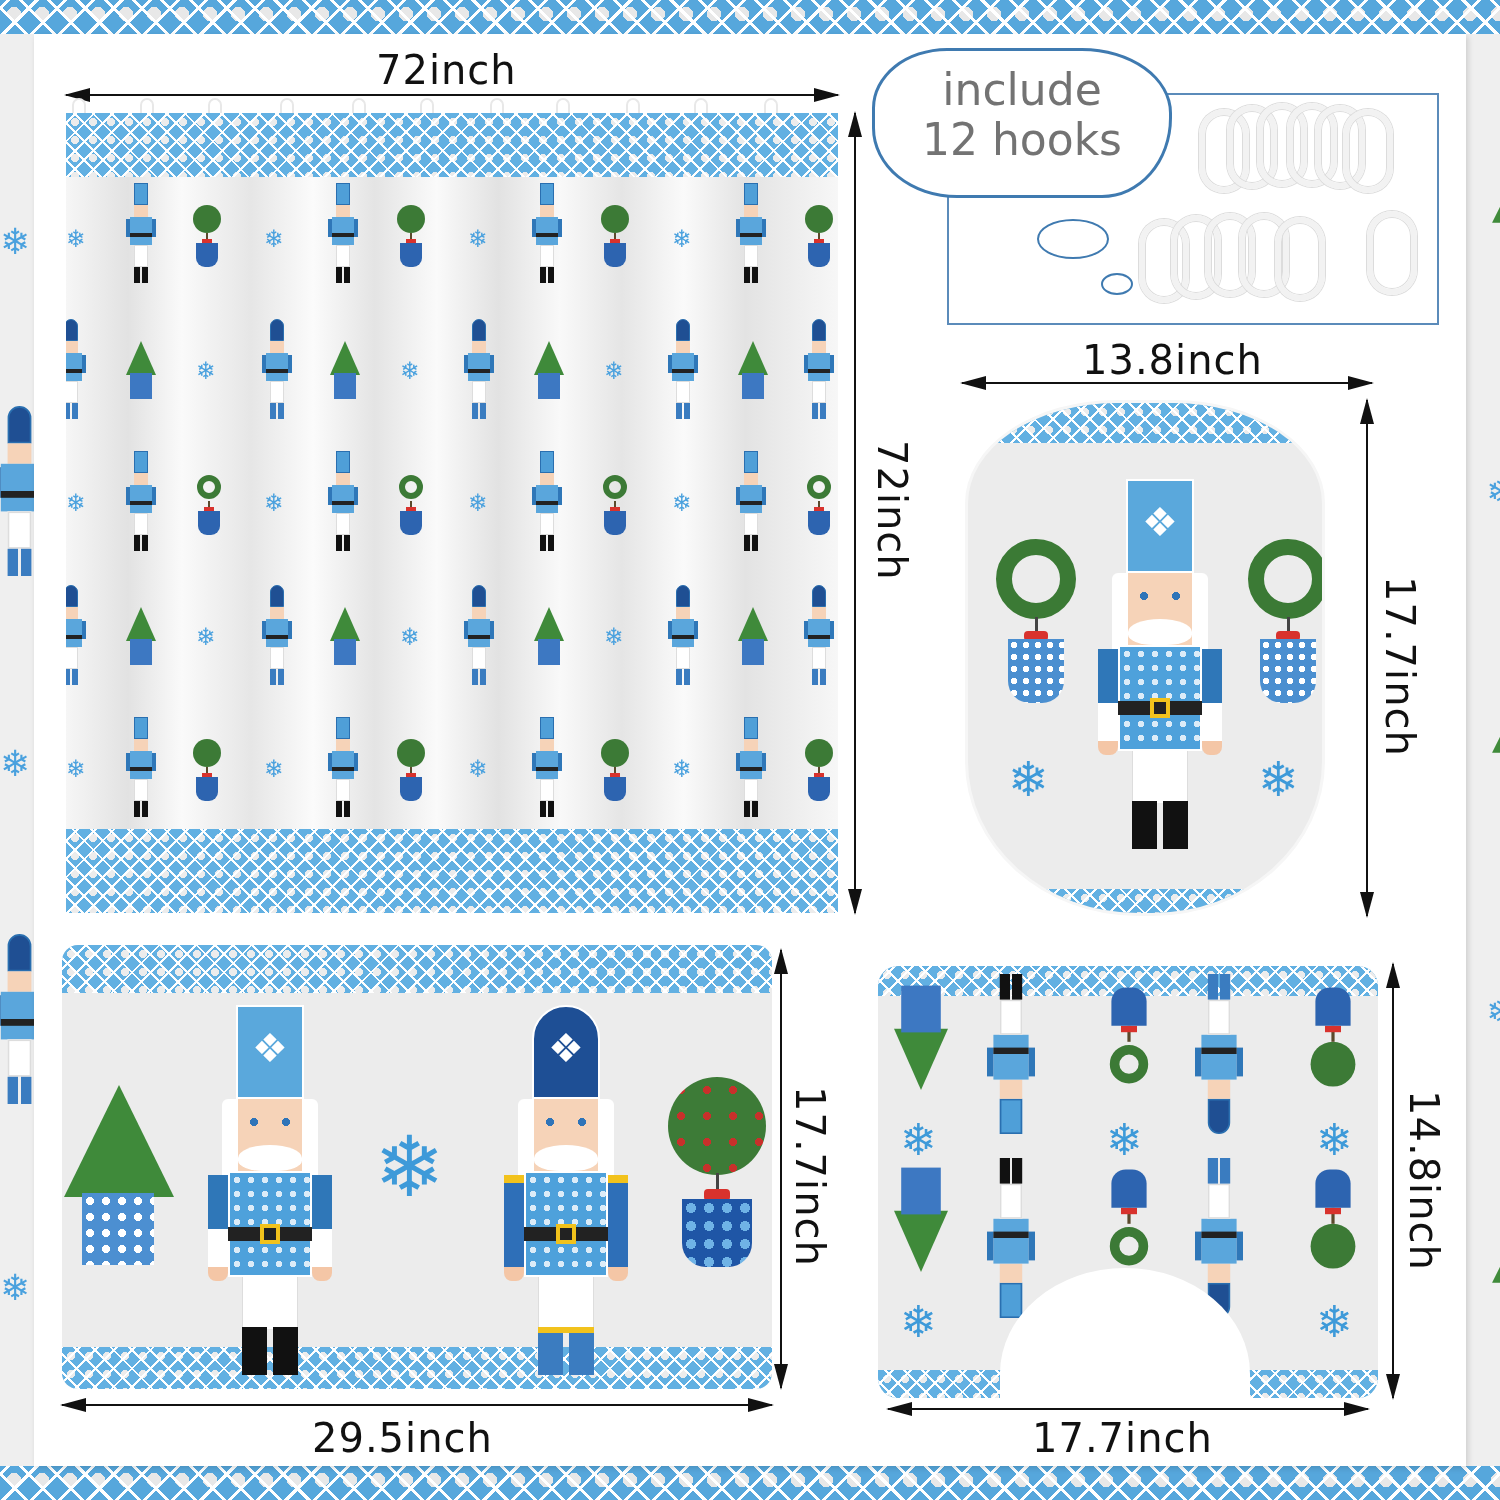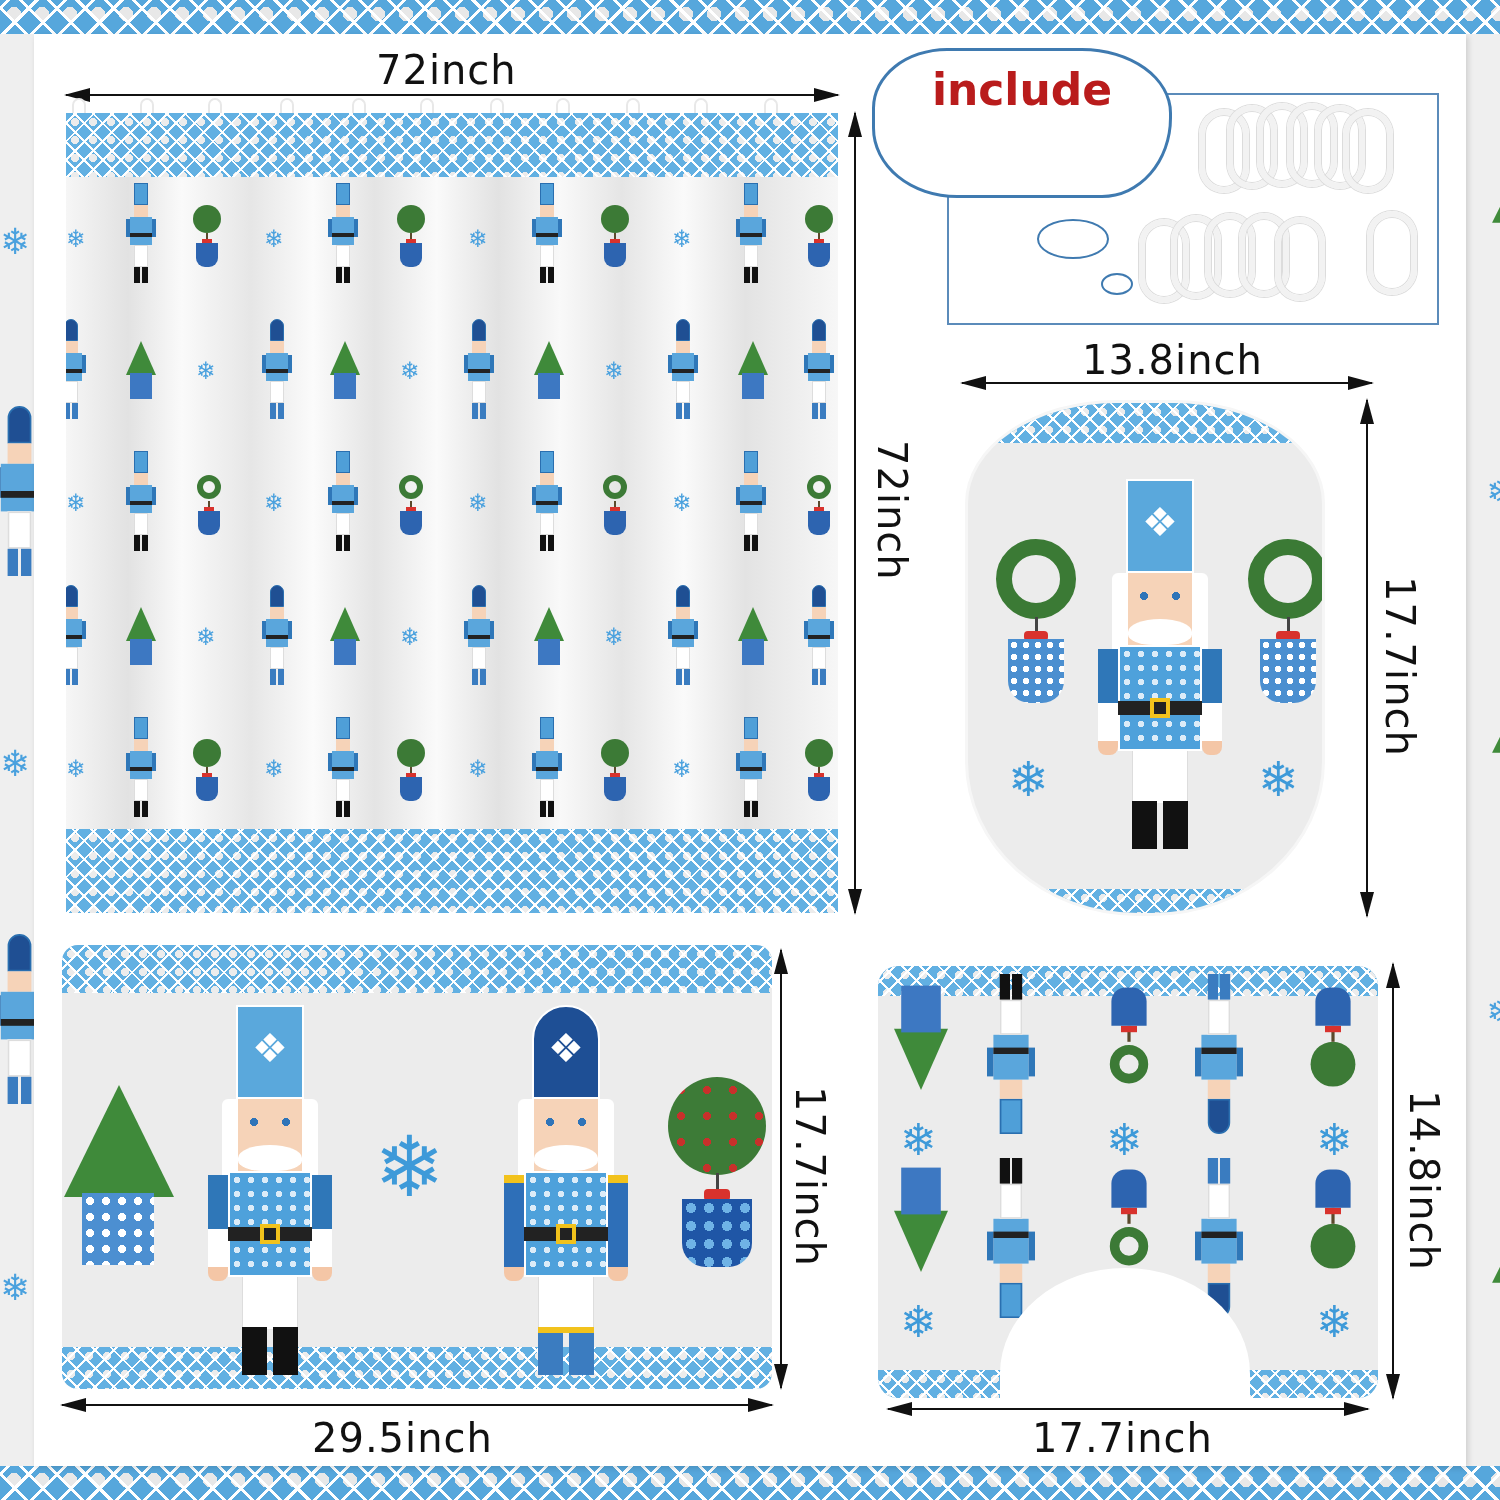--- a/index.html
+++ b/index.html
@@ -67,21 +67,21 @@
   .topiary .pot { position: absolute; left: 4px; top: 38px; width: 22px; height: 24px; background: #2d64b0; border-radius: 0 0 9px 9px; }
 
   .tree { position: absolute; width: 34px; height: 60px; }
   .tree .t { position: absolute; left: 2px; top: 0; width: 0; height: 0; border-left: 15px solid transparent; border-right: 15px solid transparent; border-bottom: 34px solid #3f8a3a; }
   .tree .pot { position: absolute; left: 6px; top: 32px; width: 22px; height: 26px; background: #3d78c2; }
 
   .flake { position: absolute; color: #4aa1de; font-size: 24px; line-height: 1; }
 
   
   #cloud { position: absolute; left: 872px; top: 48px; width: 300px; height: 150px; background: #fff; border: 3px solid #3f7ab0; border-radius: 75px 90px 70px 85px / 60px 65px 80px 70px; }
-  #cloud-text { position: absolute; left: 0; top: 14px; width: 100%; text-align: center; font-size: 44px; line-height: 50px; color: #b91c1c; font-weight: bold; }
+  #cloud-text { position: absolute; left: 0; top: 14px; width: 100%; text-align: center; font-size: 44px; line-height: 50px; color: #737373; }
   #hooks-box { position: absolute; left: 947px; top: 93px; width: 492px; height: 232px; border: 2px solid #5b8bba; background: #fff; }
   .puff { position: absolute; border: 2px solid #3f7ab0; background: #fff; border-radius: 50%; }
   .ring-hook { position: absolute; width: 50px; height: 84px; border: 6px solid #f2f2f2; border-radius: 26px; box-shadow: 0 0 0 1px #dcdcdc inset, 0 0 0 1px #dcdcdc; }
 
   
   #lid { position: absolute; left: 965px; top: 400px; width: 360px; height: 516px; background: #ececec; border-radius: 42% 42% 48% 48% / 20% 20% 30% 30%; overflow: hidden; border: 3px solid #f6f6f6; }
   #lid-top-band { position: absolute; left: 0; top: 0; width: 100%; height: 40px; }
   #lid-bottom-band { position: absolute; left: 0; top: 486px; width: 100%; height: 30px; }
 
   
@@ -538,20 +538,21 @@
   <div class="ring-hook" style="left:256px;top:118px;"></div>
   <div class="ring-hook" style="left:290px;top:118px;"></div>
   <div class="ring-hook" style="left:326px;top:122px;"></div>
   <div class="ring-hook" style="left:418px;top:116px;"></div>
   <div class="puff" style="left:88px;top:124px;width:72px;height:40px;"></div>
   <div class="puff" style="left:152px;top:178px;width:32px;height:22px;"></div>
 </div>
 <div id="cloud">
   <div id="cloud-text">
     <div>include</div>
+    <div>12 hooks</div>
   </div>
 </div>
 
 <div class="dim-label" style="left:1082px;top:340px;">13.8inch</div>
 <div class="arrow-h" style="left:962px;top:382px;width:410px;"></div>
 <div class="arrow-v" style="left:1366px;top:400px;height:516px;"></div>
 <div class="dim-label vert" style="left:1420px;top:576px;">17.7inch</div>
 
 <div id="lid">
   <div id="lid-top-band" class="lattice-sm"></div>

